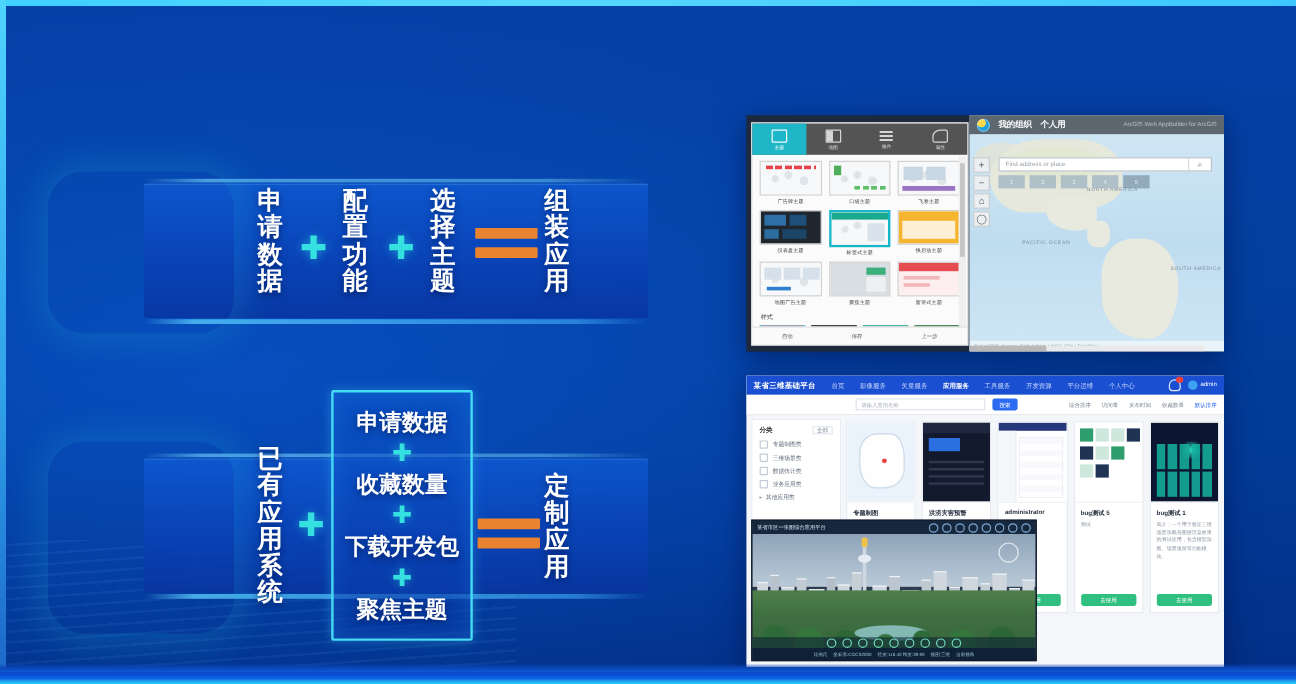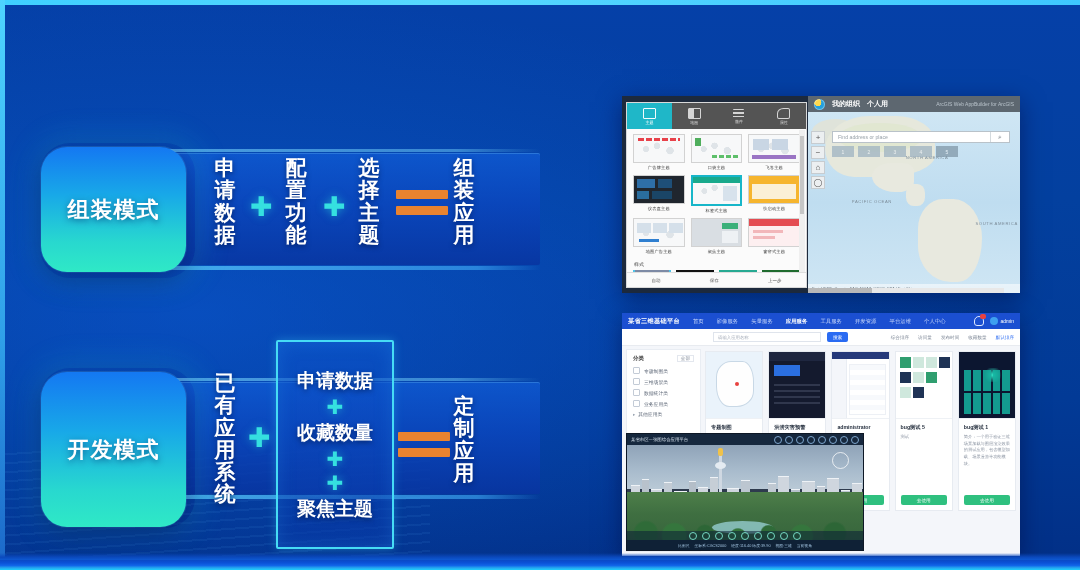--- a/index.html
+++ b/index.html
@@ -225,23 +225,20 @@
 </head>
 <body>
 
 <div class="stage">
 
   <div class="streaks"></div>
 
   <div class="band" style="top:153px;width:420px;"></div>
 
   <div class="tile-glow" style="left:40px;top:143px;width:155px;height:135px;"></div>
-  <div class="tile" style="left:41px;top:147px;">
-    <span class="lbl">组装模式</span>
-  </div>
 
   <div class="vword" style="left:212px;top:157px;">
     <span>申</span>
     <span>请</span>
     <span>数</span>
     <span>据</span>
   </div>
   <div class="plus" style="left:250px;top:194px;">✚</div>
   <div class="vword" style="left:283px;top:157px;">
     <span>配</span>
@@ -263,39 +260,37 @@
   <div class="vword" style="left:451px;top:157px;">
     <span>组</span>
     <span>装</span>
     <span>应</span>
     <span>用</span>
   </div>
 
   <div class="band" style="top:382px;width:420px;"></div>
 
   <div class="tile-glow" style="left:40px;top:368px;width:155px;height:160px;"></div>
-  <div class="tile" style="left:41px;top:372px;height:155px;">
-    <span class="lbl">开发模式</span>
-  </div>
 
   <div class="vword" style="left:212px;top:372px;">
     <span>已</span>
     <span>有</span>
     <span>应</span>
     <span>用</span>
     <span>系</span>
     <span>统</span>
   </div>
   <div class="plus" style="left:248px;top:425px;">✚</div>
 
-  <div class="boxstack" style="left:276px;top:340px;width:114px;height:205px;">
+  <div class="boxstack" style="left:276px;top:325px;width:114px;height:205px;">
     <span class="t">申请数据</span>
     <span class="p">✚</span>
     <span class="t">收藏数量</span>
     <span class="p">✚</span>
+    <span class="t">下载开发包</span>
     <span class="p">✚</span>
     <span class="t">聚焦主题</span>
   </div>
 
   <div class="eq" style="left:398px;top:432px;">
       <i></i>
       <i></i>
     </div>
   <div class="vword" style="left:451px;top:395px;">
     <span>定</span>

